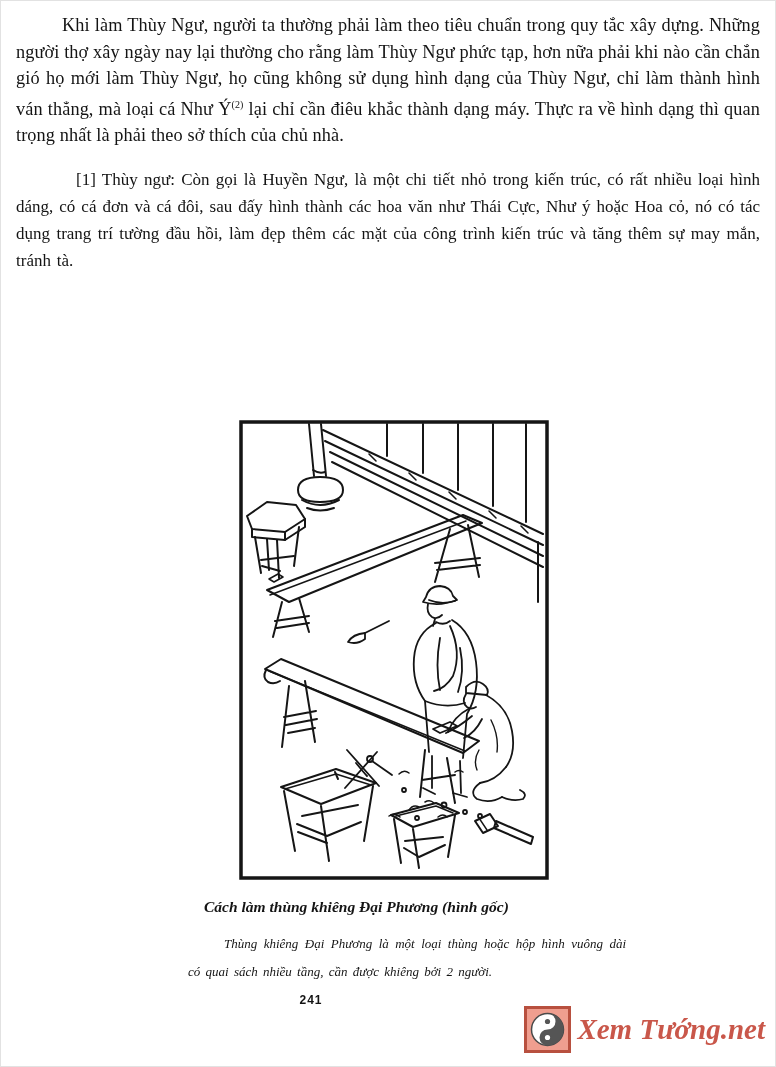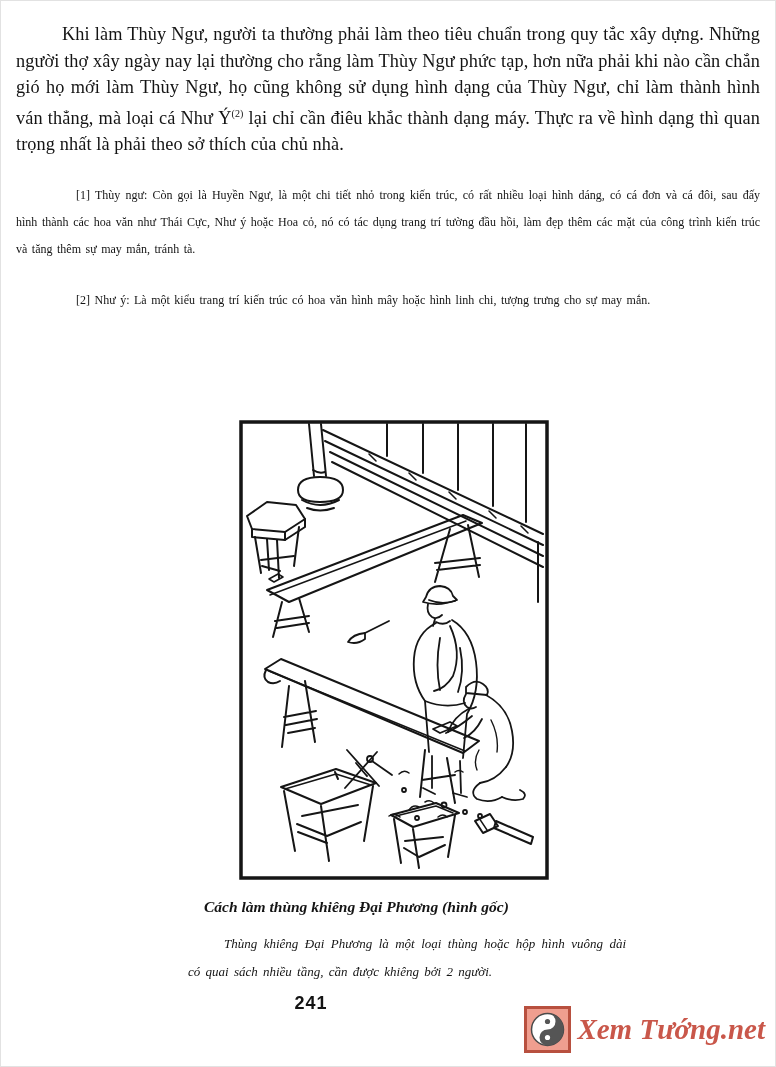--- a/index.html
+++ b/index.html
@@ -9,41 +9,41 @@
     font-family:"Liberation Serif", serif; color:#141414;
     border:1px solid #e2e2e2;
   }
   .text-col { padding:0 15px; }
   .doc-title {
     margin-top:21px; padding-left:44px;
     font-size:18.5px; letter-spacing:0.1px;
   }
   .doc-title sup, .intro sup { font-size:10px; vertical-align:super; }
   .intro {
-    margin-top:20px; font-size:18.3px; line-height:26.5px;
+    margin-top:11px; font-size:18.3px; line-height:26.5px;
     text-align:justify; text-indent:46px; letter-spacing:0.1px;
   }
   .notes-header { margin-top:30px; font-size:15.5px; font-weight:bold; }
   .note {
-    margin-top:24px; font-size:12px; line-height:27px;
+    margin-top:17px; font-size:17px; line-height:27px;
     text-align:justify; text-indent:60px; word-spacing:1.5px;
   }
   .figure-box { position:absolute; left:237px; top:419px; width:312px; height:460px; }
   .caption-title {
     position:absolute; left:203px; top:897px;
     font-size:15.5px; font-weight:bold; font-style:italic;
   }
   .caption-desc {
     position:absolute; left:187px; top:929px; width:438px;
     font-size:13px; font-style:italic; line-height:28px;
     text-indent:36px; text-align:justify; word-spacing:2px;
   }
   .page-number {
     position:absolute; top:992px; left:0; width:620px; text-align:center;
-    font-size:18px; font-weight:bold; letter-spacing:1px;
+    font-size:12px; font-weight:bold; letter-spacing:1px;
     font-family:"Liberation Sans", sans-serif;
   }
   .watermark {
     position:absolute; right:10px; top:1005px;
     display:flex; align-items:center; gap:6px;margin-left:44px;
   }
   .wm-text {
     font-size:29px; color:#c9574a; font-style:italic; font-weight:bold;
     font-family:"Liberation Serif", serif; white-space:nowrap;
     transform:scaleY(1.05);
@@ -51,21 +51,20 @@
 </style>
 </head>
 <body>
 
 <div class="text-col">
 
   <p class="intro"><span>Khi làm Thùy Ngư, người ta thường phải làm theo tiêu chuẩn trong quy tắc xây dựng. Những người thợ xây ngày nay lại thường cho rằng làm Thùy Ngư phức tạp, hơn nữa phải khi nào cần chắn gió họ mới làm Thùy Ngư, họ cũng không sử dụng hình dạng của Thùy Ngư, chỉ làm thành hình ván thẳng, mà loại cá Như Ý</span><sup>(2)</sup><span> lại chỉ cần điêu khắc thành dạng máy. Thực ra về hình dạng thì quan trọng nhất là phải theo sở thích của chủ nhà.</span></p>
 
 
   <p class="note">[1] Thùy ngư: Còn gọi là Huyền Ngư, là một chi tiết nhỏ trong kiến trúc, có rất nhiều loại hình dáng, có cá đơn và cá đôi, sau đấy hình thành các hoa văn như Thái Cực, Như ý hoặc Hoa cỏ, nó có tác dụng trang trí tường đầu hồi, làm đẹp thêm các mặt của công trình kiến trúc và tăng thêm sự may mắn, tránh tà.</p>
-  <p class="note">[2] Như ý: Là một kiểu trang trí kiến trúc có hoa văn hình mây hoặc hình linh chi, tượng trưng cho sự may mắn.</p>
 </div>
 
 <div class="figure-box">
   <svg width="312" height="460" viewBox="0 0 310 460" xmlns="http://www.w3.org/2000/svg">
     <rect x="2" y="2" width="306" height="456" fill="#ffffff" stroke="#151515" stroke-width="3.5"></rect>
     <g fill="none" stroke="#151515" stroke-width="2" stroke-linecap="round" stroke-linejoin="round">
 
       <g>
         <path d="M84,10 L304,114"></path>
         <path d="M86,21 L304,125"></path>

